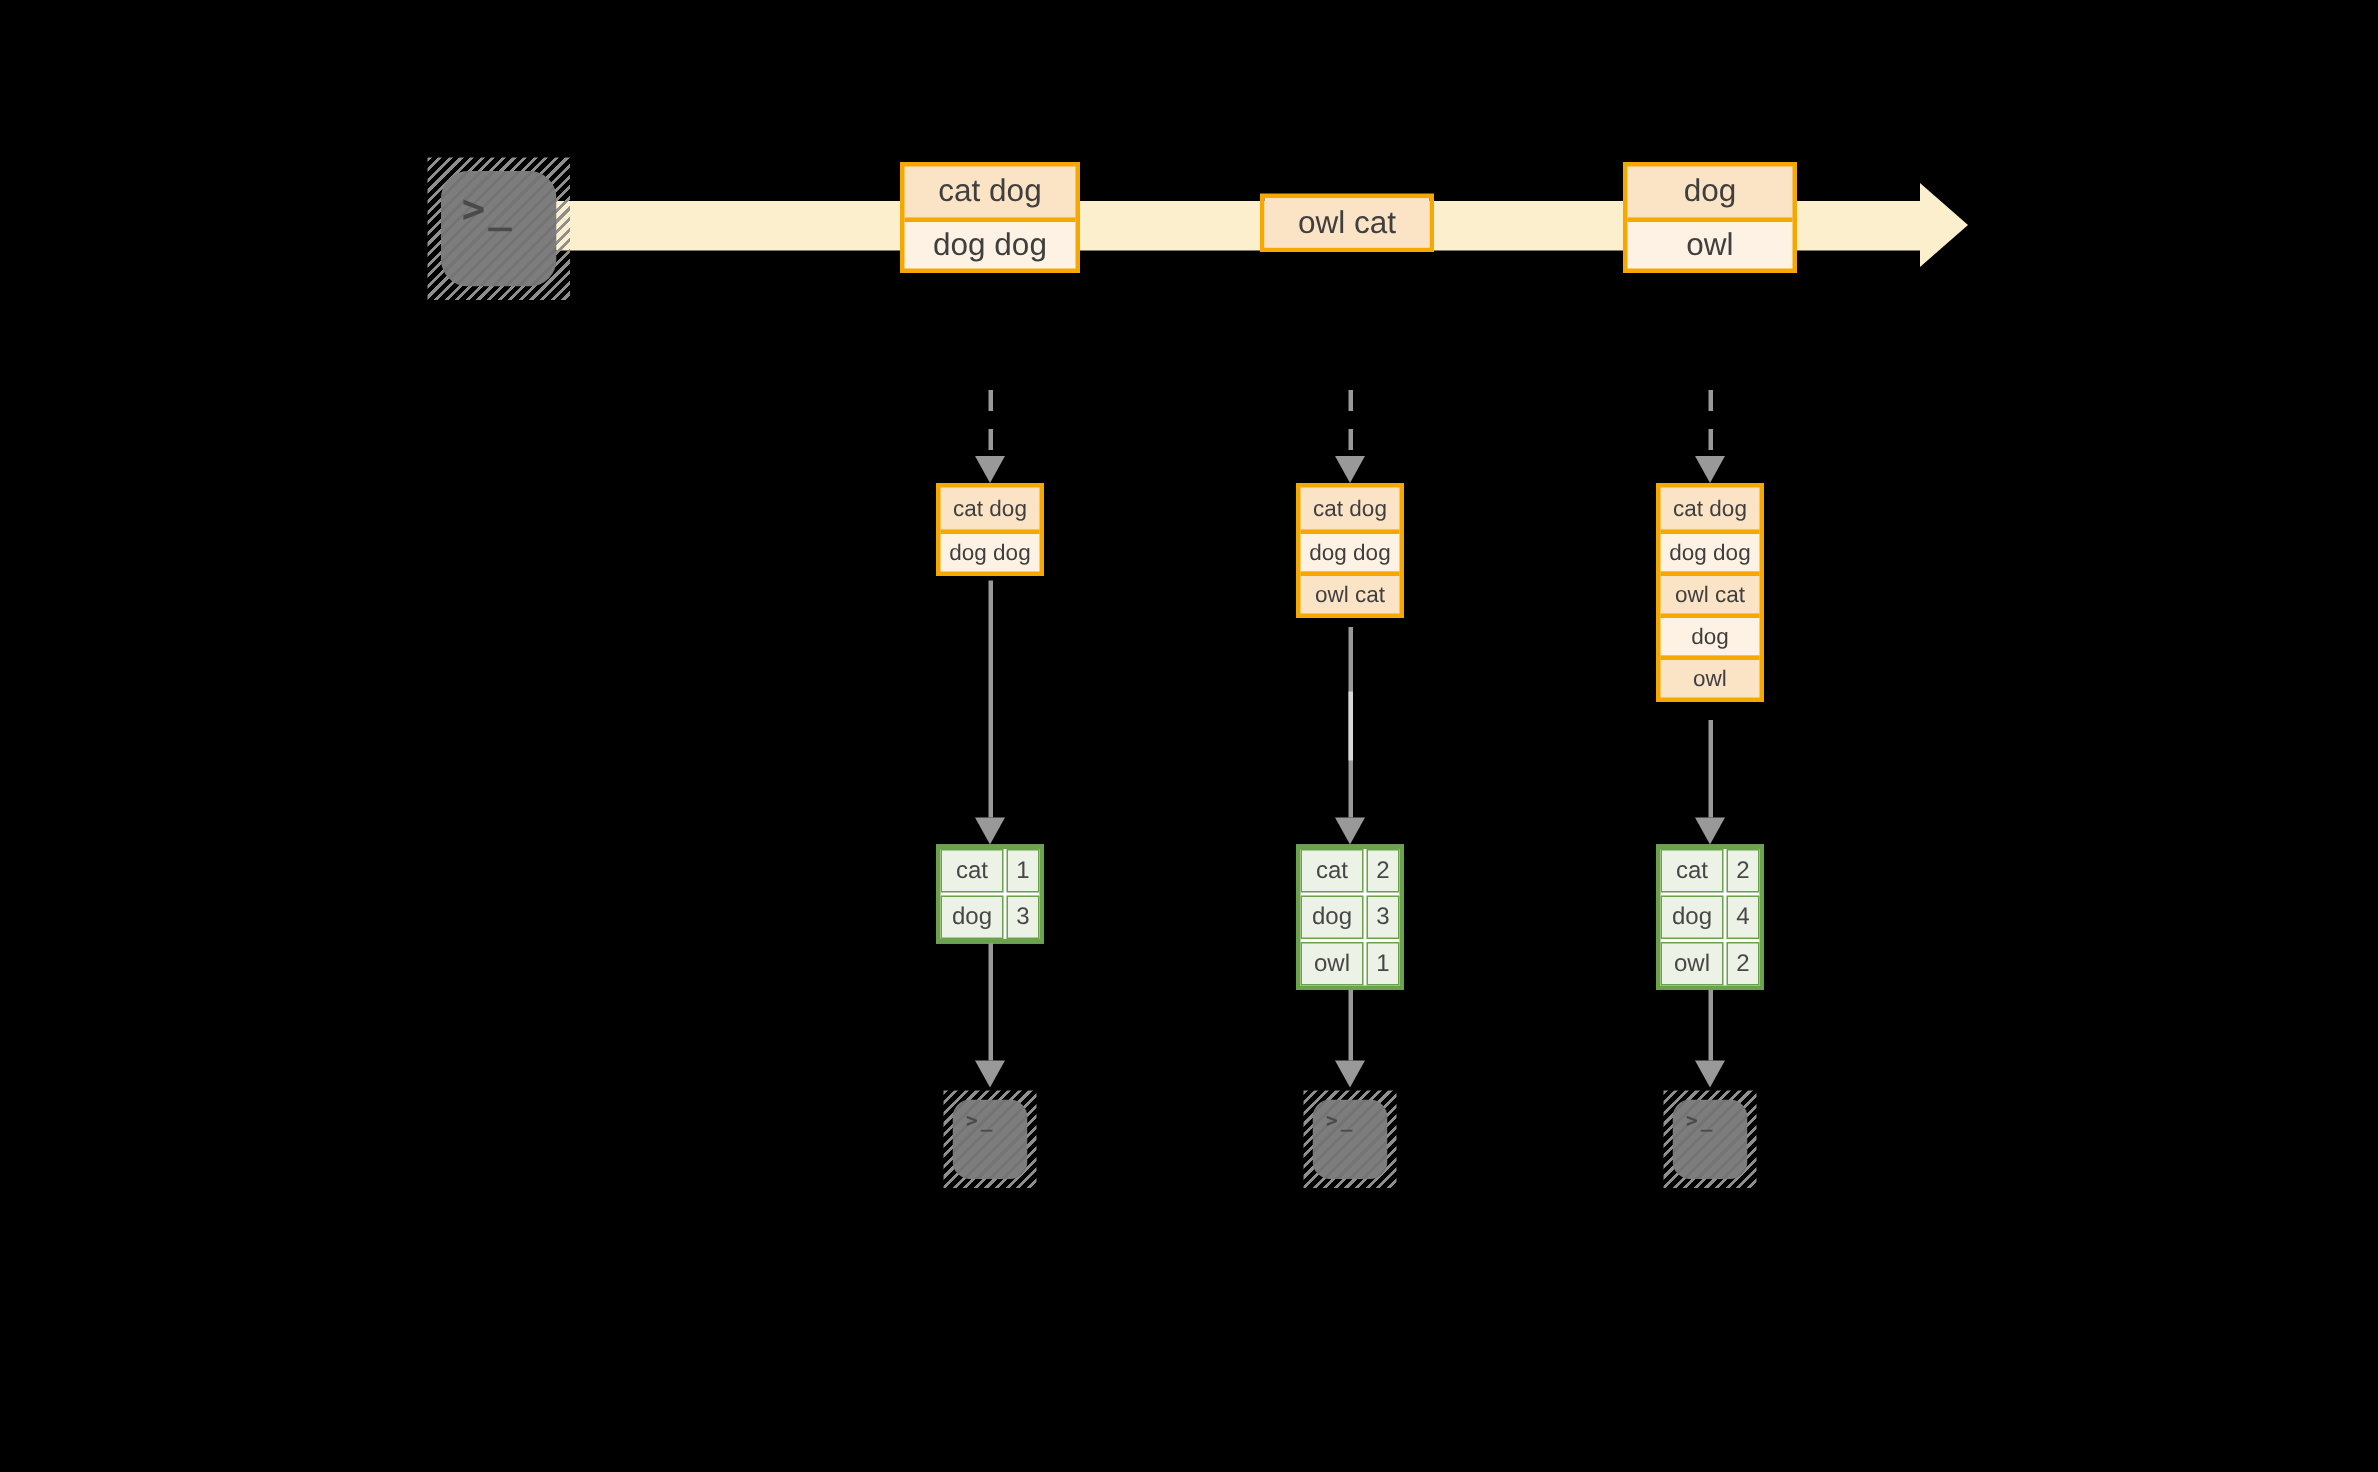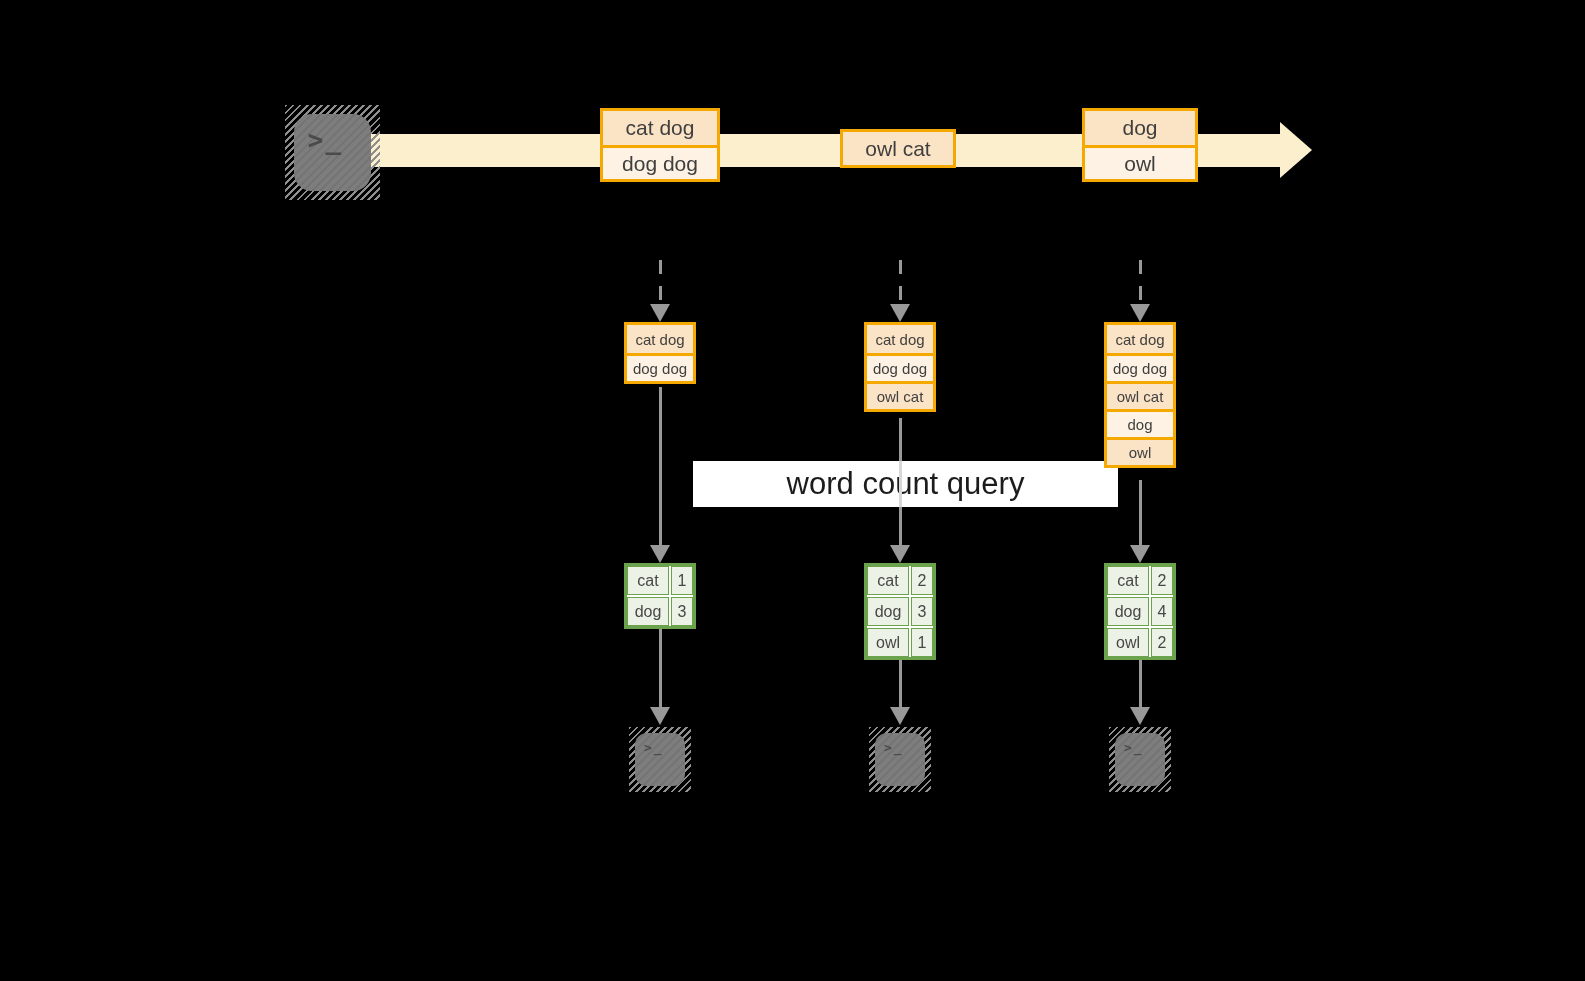--- a/index.html
+++ b/index.html
@@ -58,23 +58,20 @@
   .banner-line{position:absolute;left:899px;top:461px;width:3px;height:46px;background:#d8d8d8;z-index:6;}
 </style>
 </head>
 <body>
 
 <div id="canvas" style="--background: #000000; --stream-band: #fcefcd; --batch-fill-dark: #fbe3c6; --batch-fill-light: #fdf2e3; --batch-border: #f5a800; --table-border: #6ba24c; --table-cell-fill: #edf2e7; --connector-gray: #999999; --terminal-gray: #7d7d7d; --text-dark: #3f3f3f;">
 
   <div class="stream-band" style="left:330px;top:134px;width:950px;height:33px;"></div>
   <div class="stream-head" style="left:1280px;top:122px;"></div>
 
-  <div class="banner">
-    <span>word count query</span>
-  </div>
   <div class="banner-line"></div>
 
 <div class="hatch" style="left: 285px; top: 105px; width: 95px; height: 95px;">
       <div class="term-inner" style="left: 9px; top: 9px; width: 77px; height: 77px; border-radius: 18px;">
         <div class="term-glyph" style="font-size: 26px;">&gt;_</div>
       </div>
     </div>
     <div class="batch-box" style="left: 600px; top: 108px; width: 120px;">
       <div class="batch-row fill-dark" style="height: 34px;">cat dog</div>
       <div class="batch-row fill-light" style="height: 34px;">dog dog</div>

